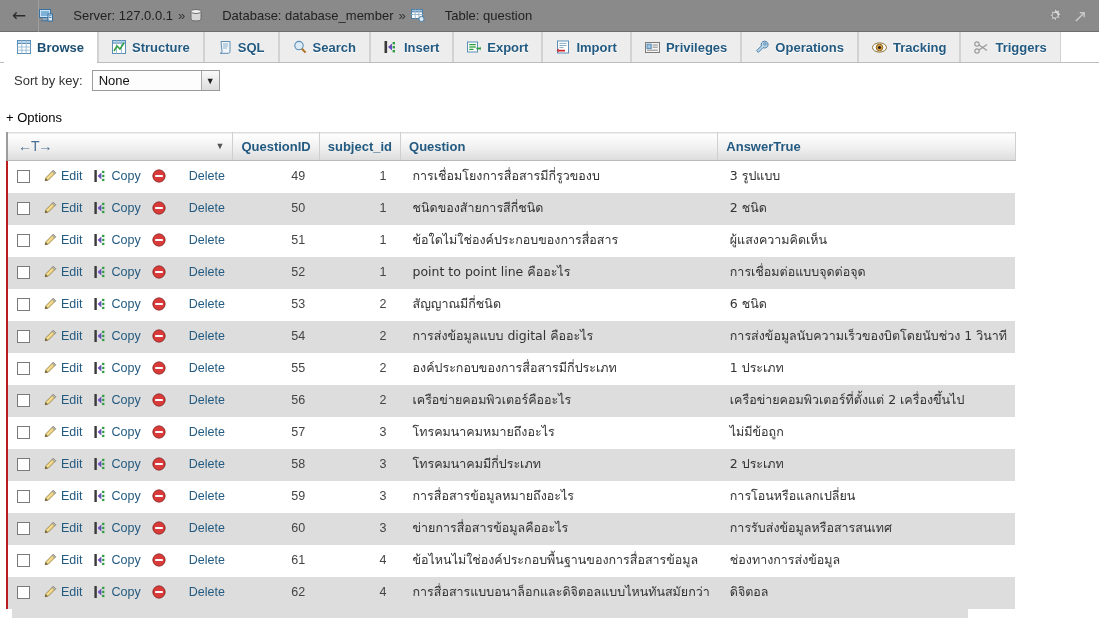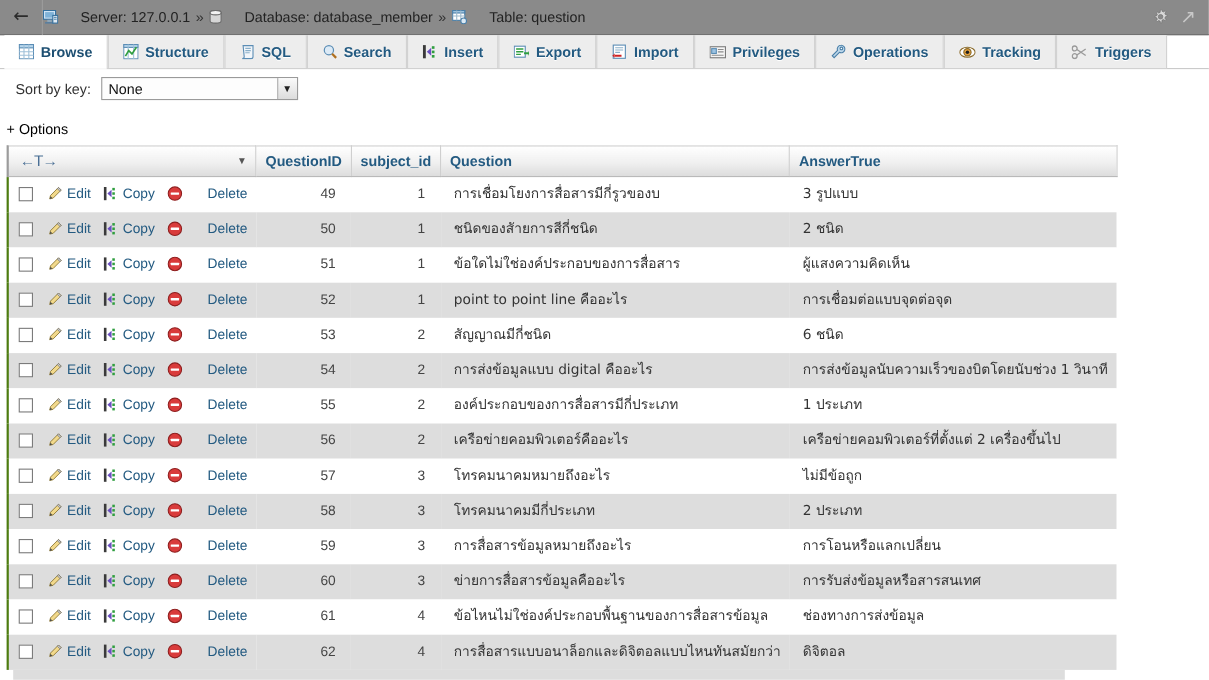--- a/index.html
+++ b/index.html
@@ -97,21 +97,21 @@
     display: flex; align-items: center;
     padding: 7px 0 6px 14px;
     background: #fff;
   }
   .sortrow .lbl {
     font-size: 13px; color: #333;
     font-family: "Liberation Sans", sans-serif;
     margin-right: 9px;
   }
   .select-box {
-    width: 179px; height: 21px;
+    width: 128px; height: 21px;
     border: 1px solid #9a9a9a;
     background: #fdfdfd;
     display: flex; align-items: center;
     justify-content: space-between;
     font-size: 13px;
     color: #111;
     font-family: "Liberation Sans", sans-serif;
     padding-left: 6px;
     cursor: pointer;
   }
@@ -171,21 +171,21 @@
   table.results tbody td {
     padding: 4px 8px 5px 8px;
     border: none;
     height: 32px;
     vertical-align: middle;
     color: #333;
     white-space: nowrap;
   }
   tbody tr.odd  { background: #ffffff; }
   tbody tr.even { background: #dddddd; }
-  tbody tr td.c-actions { border-left: 2px solid #4d7c0f; padding-left: 9px; }
+  tbody tr td.c-actions { border-left: 2px solid #b91c1c; padding-left: 9px; }
   tbody tr td.c-num { text-align: right; padding-right: 14px; color:#444; }
   tbody tr td.c-q   { padding-left: 12px; }
   tbody tr td.c-a   { padding-left: 12px; }
 
   .actions-cell {
     display: flex; align-items: center; gap: 0;
     font-size: 12.5px;
   }
   .chk {
     width: 13px; height: 13px;

